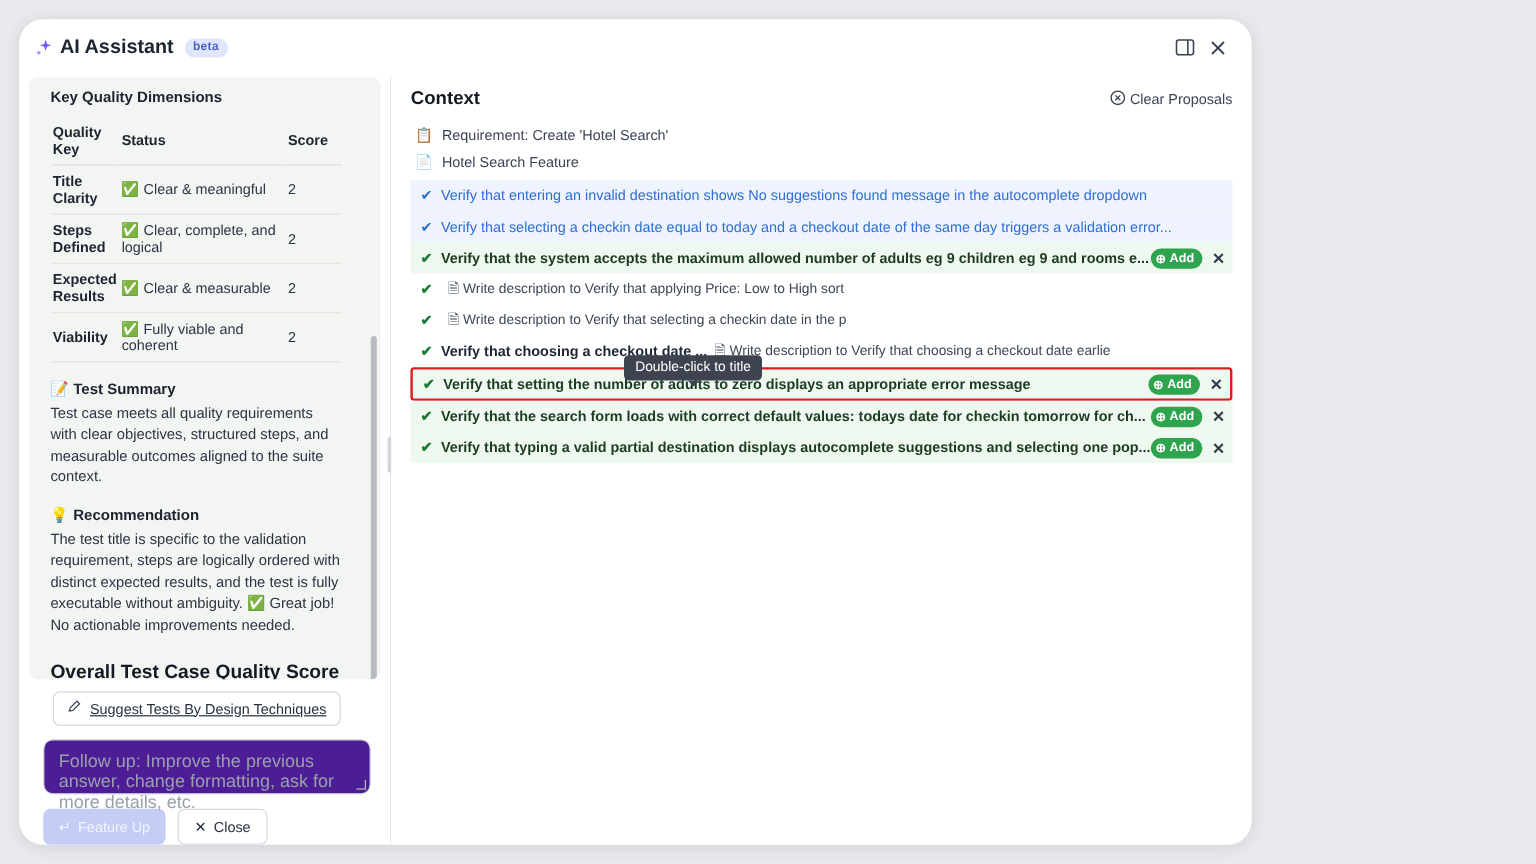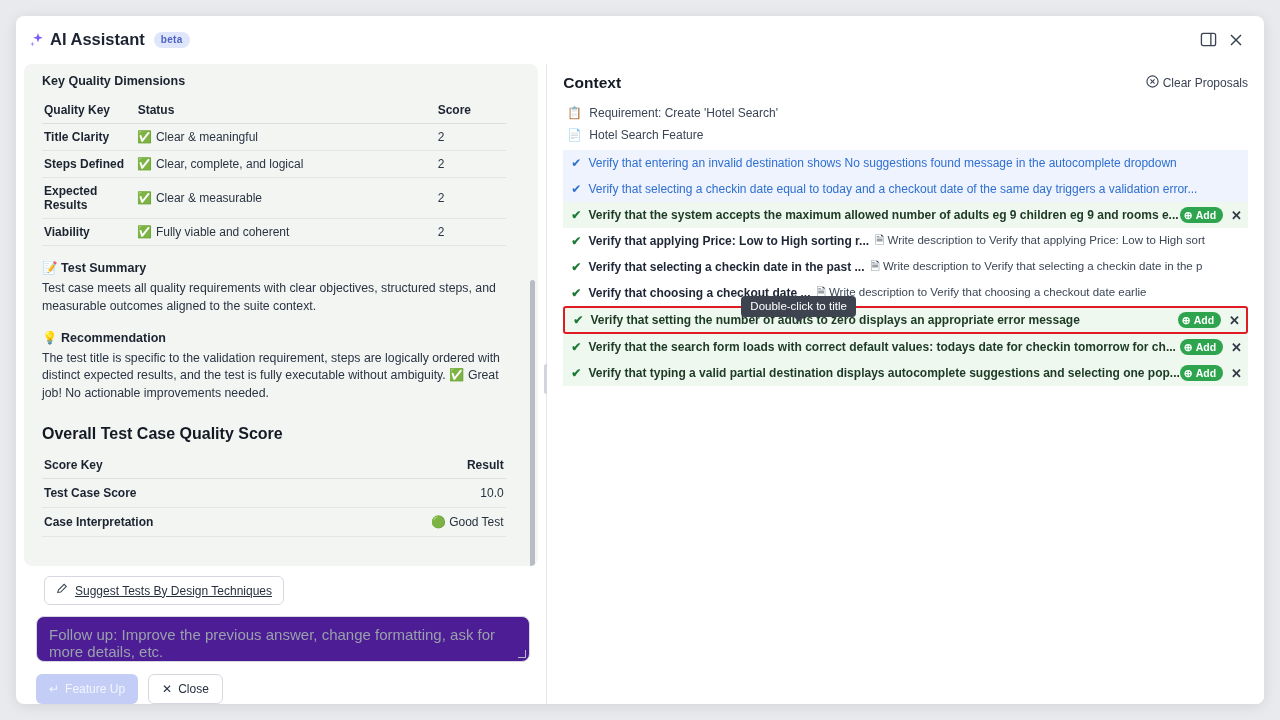--- a/index.html
+++ b/index.html
@@ -6,23 +6,23 @@
   html, body {
     margin: 0; padding: 0;
     width: 1280px; height: 720px;
     background: #e9eaee;
     font-family: "Liberation Sans", sans-serif;
     overflow: hidden;
   }
   #app {
     position: absolute;
     left: 16px; top: 16px;
-    width: 1248px; height: 688px;
+    width: 1027px; height: 688px;
     background: #ffffff;
-    border-radius: 8px;
+    border-radius: 20px;
     box-shadow: 0 2px 14px rgba(0,0,0,0.10);
     overflow: hidden;
   }
 
   
   .header {
     height: 48px;
     display: flex;
     align-items: center;
     padding: 0 14px 0 10px;
@@ -460,30 +460,28 @@
           <span class="spacer"></span>
           <span class="add-chip">
             <span>⊕</span>
             <span>Add</span>
           </span>
           <span class="x-btn">✕</span>
         </div>
 
         <div class="row bold">
           <span class="tick">✔</span>
-          <span class="txt">Verify that applying Price: Low to High sorting r...</span>
           <span class="side-note">
             <span>🗎</span>
             <span>Write description to Verify that applying Price: Low to High sort</span>
           </span>
         </div>
 
         <div class="row bold">
           <span class="tick">✔</span>
-          <span class="txt">Verify that selecting a checkin date in the past ...</span>
           <span class="side-note">
             <span>🗎</span>
             <span>Write description to Verify that selecting a checkin date in the p</span>
           </span>
         </div>
 
         <div class="row bold">
           <span class="tick">✔</span>
           <span class="txt">Verify that choosing a checkout date ...</span>
           <span class="side-note">

